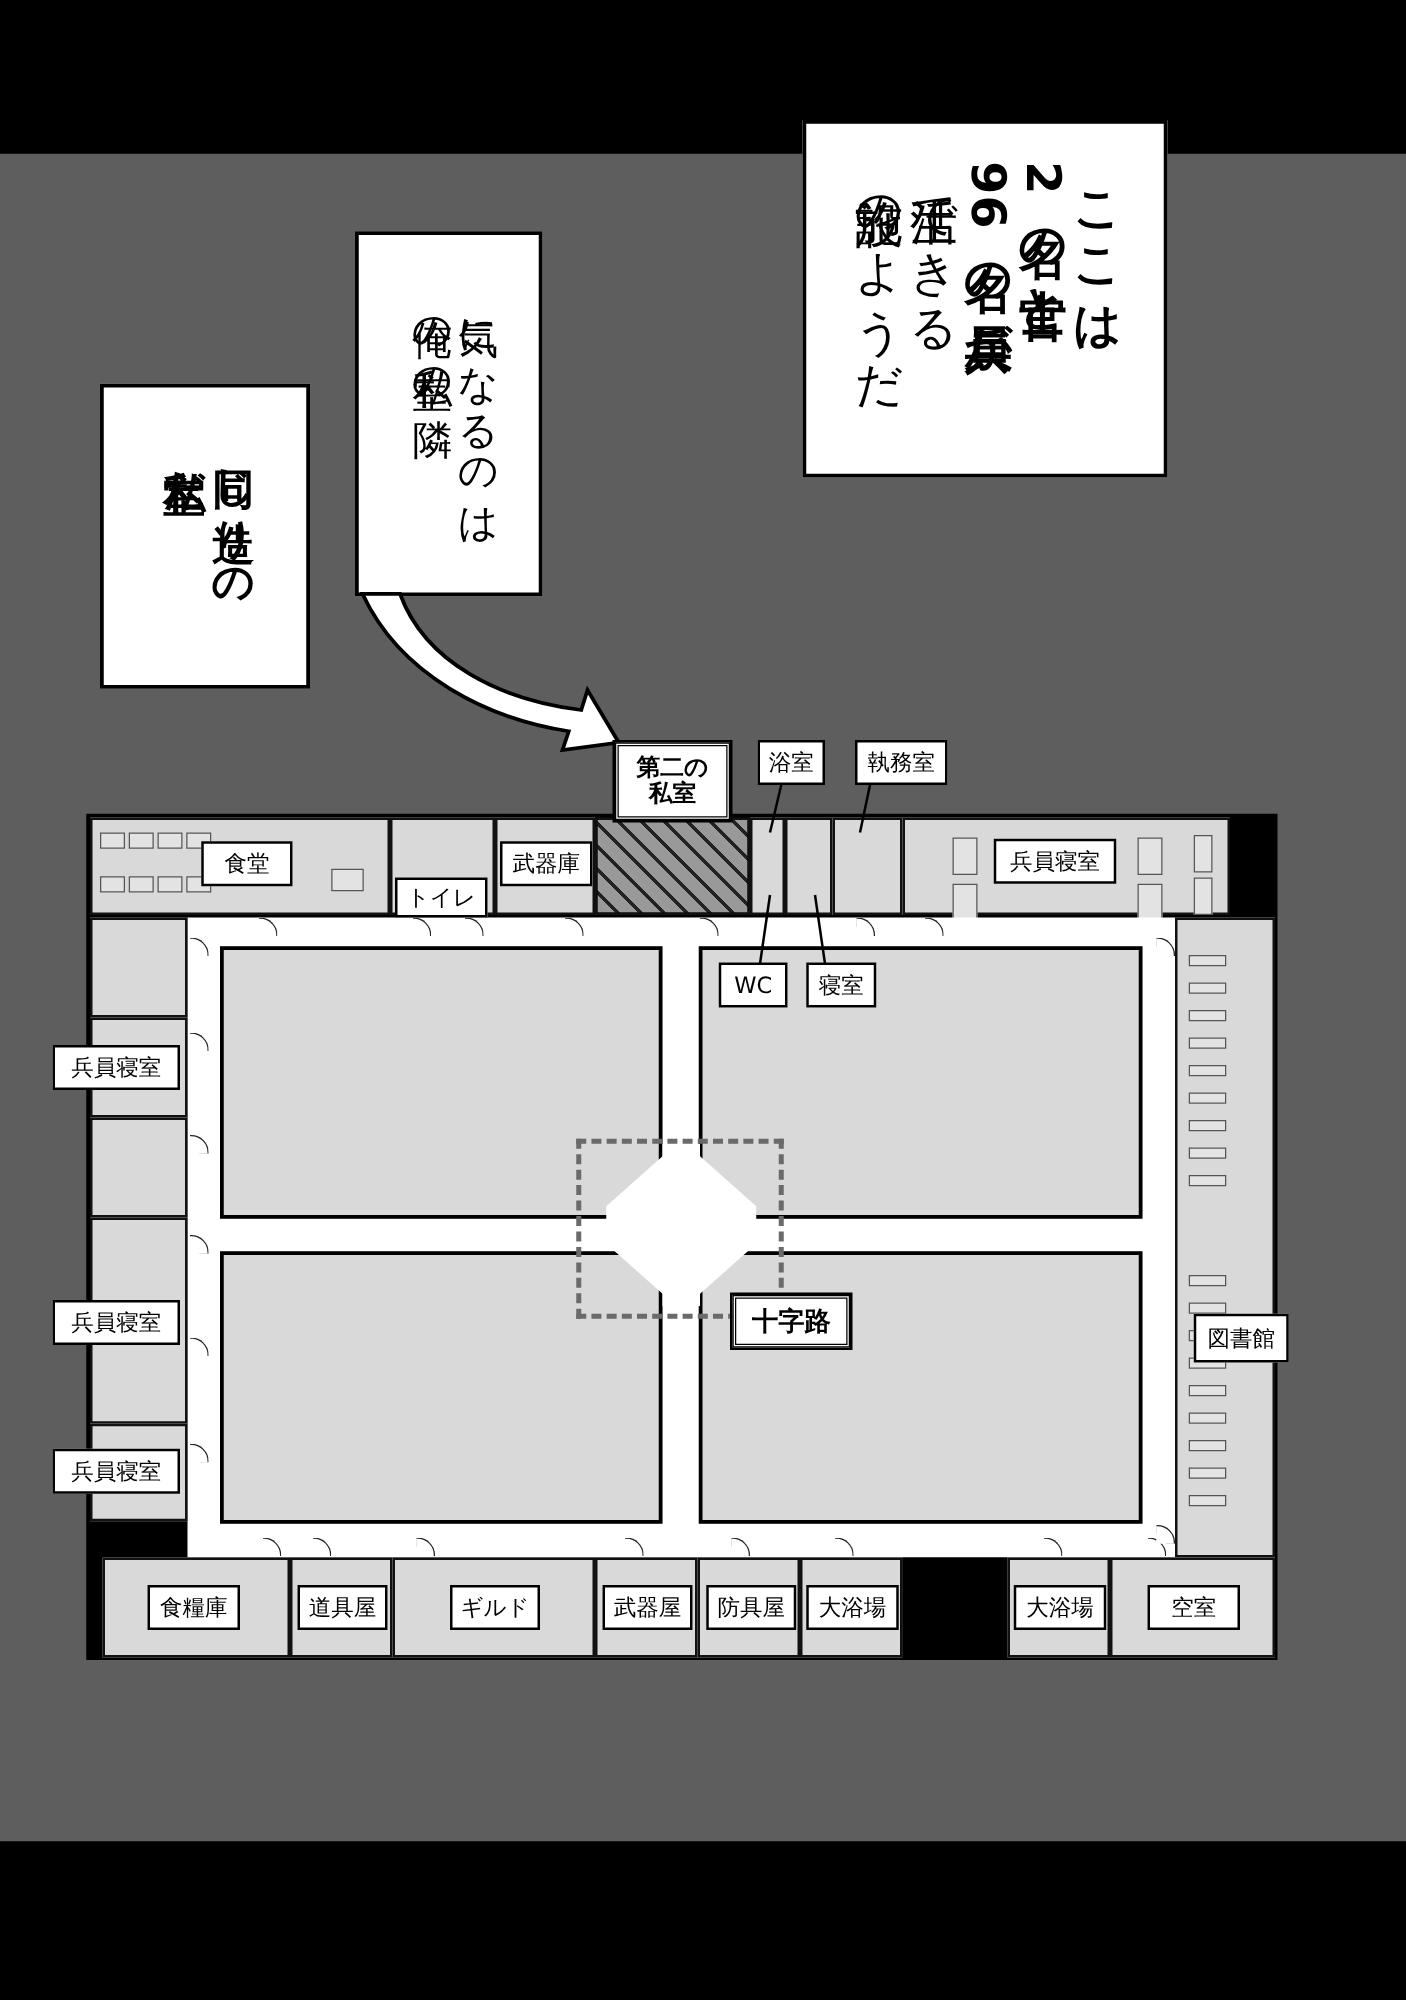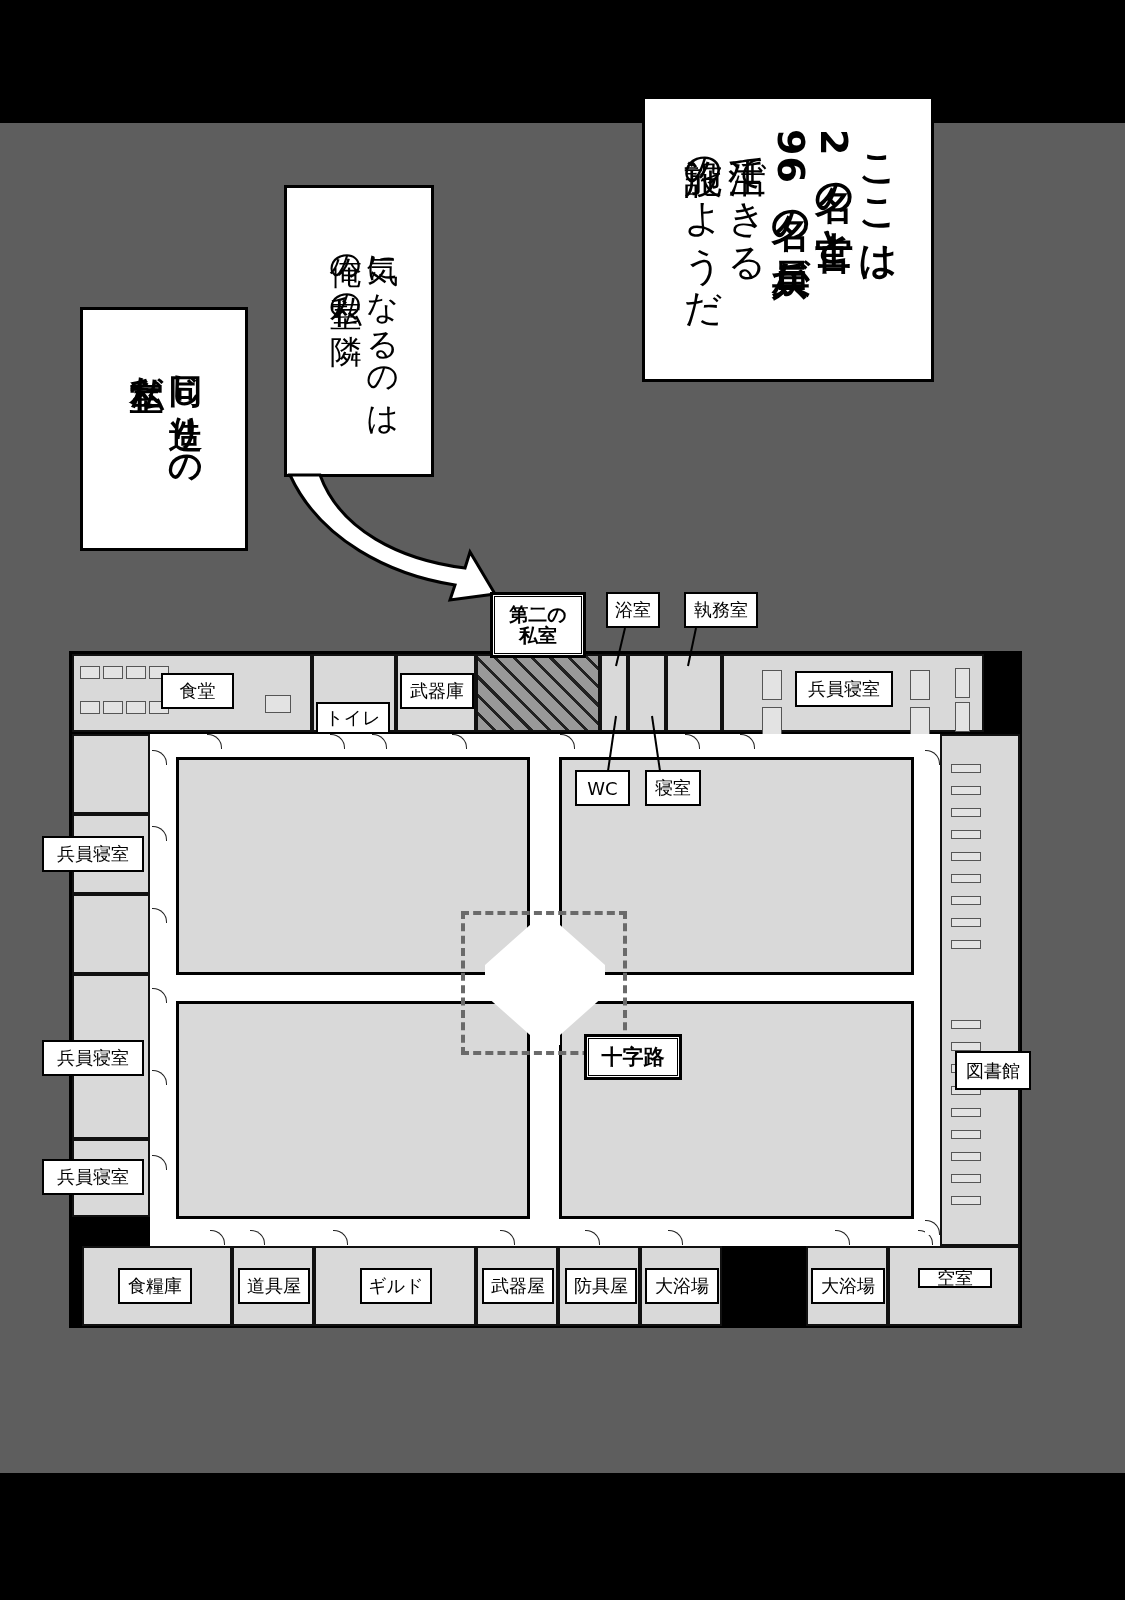--- a/index.html
+++ b/index.html
@@ -185,13 +185,13 @@
 
 <div class="label bold" style="left:586px; top:1036px; width:94px; height:42px; font-size:21px;">十字路</div>
 
 <div class="label" style="left:118px; top:1268px; width:74px; height:36px;">食糧庫</div>
 <div class="label" style="left:238px; top:1268px; width:72px; height:36px;">道具屋</div>
 <div class="label" style="left:360px; top:1268px; width:72px; height:36px;">ギルド</div>
 <div class="label" style="left:482px; top:1268px; width:72px; height:36px;">武器屋</div>
 <div class="label" style="left:565px; top:1268px; width:72px; height:36px;">防具屋</div>
 <div class="label" style="left:645px; top:1268px; width:74px; height:36px;">大浴場</div>
 <div class="label" style="left:811px; top:1268px; width:74px; height:36px;">大浴場</div>
-<div class="label" style="left:918px; top:1268px; width:74px; height:20px;">空室</div>
+<div class="label" style="left:918px; top:1268px; width:74px; height:36px;">空室</div>
 
 </body></html>

